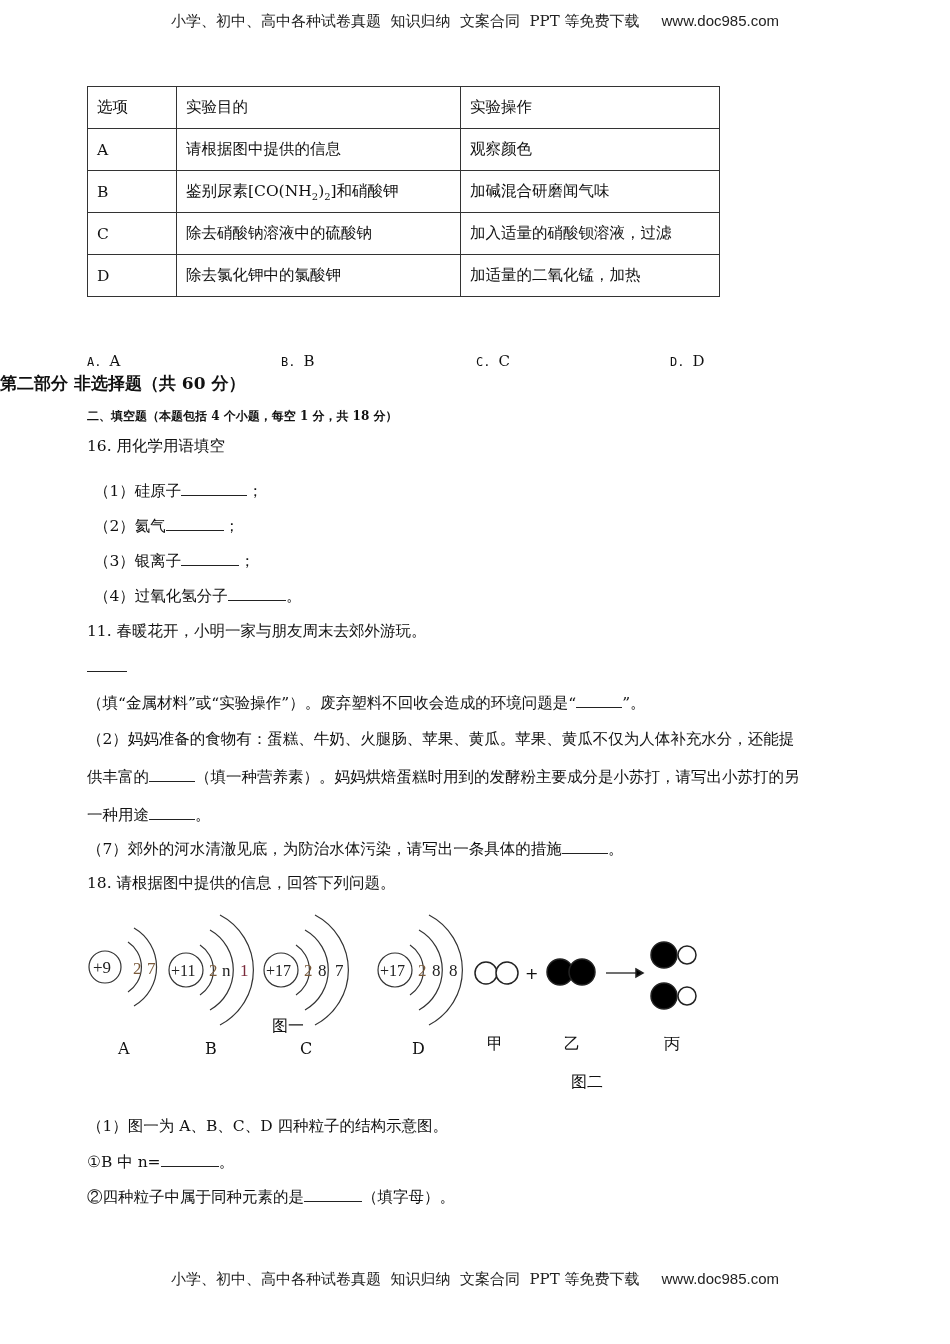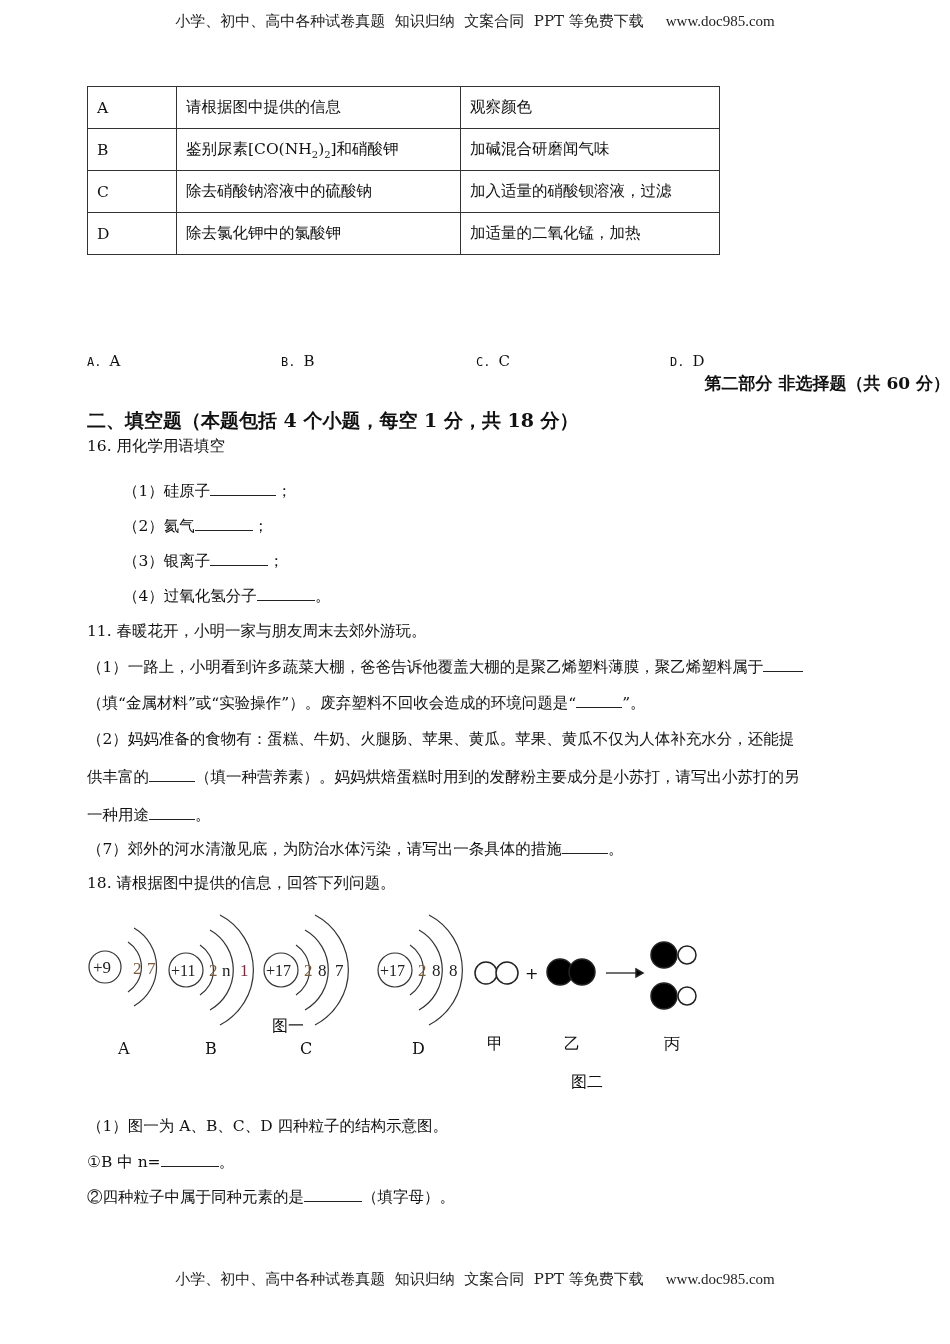--- a/index.html
+++ b/index.html
@@ -7,60 +7,65 @@
       width: 950px; height: 1344px; position: relative; overflow: hidden;
       font-family: "DejaVu Serif", "Liberation Serif", serif;
       color: #111;
     }
     .hdr, .ftr {
       position: absolute; left: 0; width: 950px; text-align: center;
       font-size: 15px; color: #222; white-space: pre;
     }
     .hdr { top: 12px; }
     .ftr { top: 1270px; }
-    .hdr .site, .ftr .site { margin-left: 22px; font-family: Liberation Serif, serif; }
+    .hdr .site, .ftr .site { margin-left: 22px; font-family: Liberation Sans, sans-serif; }
 
     table.opt {
       position: absolute; left: 87px; top: 86px;
       border-collapse: collapse; font-size: 15.5px;
     }
     table.opt td {
       border: 1.5px solid #333; height: 41px; padding: 0 9px;
       vertical-align: middle; text-align: left;
     }
     table.opt td:nth-child(1) { width: 70px; }
     table.opt td:nth-child(2) { width: 265px; }
     table.opt td:nth-child(3) { width: 240px; }
     sub { font-size: 10px; }
 
     .choices { position: absolute; top: 338px; left: 87px; width: 780px; font-size: 15px; }
     .choice { position: absolute; top: 14px; white-space: nowrap; }
     .choice .k { font-family: "DejaVu Sans Mono", monospace; font-size: 12px; margin-right: 8px; }
 
     .line { position: absolute; left: 87px; font-size: 15.5px; white-space: nowrap; }
     .center-title {
-      position: absolute; top: 372px; left: 0; width: 950px; text-align: right;
+      position: absolute; top: 372px; left: 0; width: 950px; text-align: left;
       font-weight: bold; font-size: 17px;
     }
-    .sec-title { font-weight: bold; font-size: 19px; }
-    .ind { left: 94px; margin-left: 29px; }
+    .sec-title { font-weight: bold; font-size: 12px; }
+    .ind { left: 94px; }
     .blank { display: inline-block; border-bottom: 1px solid #222; height: 14px; vertical-align: baseline; }
 
     .fig { position: absolute; left: 0; top: 0; }
     .atom-label, .mol-label, .fig-cap {
       position: absolute; font-size: 16px;
     }
   </style>
 </head>
 <body>
 
 <div class="hdr"><span>小学、初中、高中各种试卷真题  知识归纳  文案合同  PPT 等免费下载</span><span class="site">www.doc985.com</span></div>
 
 <table class="opt">
   <tbody>
+      <tr>
+    <td>选项</td>
+    <td>实验目的</td>
+    <td>实验操作</td>
+  </tr>
   <tr>
     <td>A</td>
     <td>请根据图中提供的信息</td>
     <td>观察颜色</td>
   </tr>
   <tr>
     <td>B</td>
     <td><span>鉴别尿素[CO(NH</span><sub>2</sub><span>)</span><sub>2</sub><span>]和硝酸钾</span></td>
     <td>加碱混合研磨闻气味</td>
   </tr>
@@ -87,21 +92,21 @@
 <div class="center-title">第二部分 非选择题（共 60 分）</div>
 <div class="line sec-title" style="top:408px">二、填空题（本题包括 4 个小题，每空 1 分，共 18 分）</div>
 
 <div class="line" style="top:436px">16. 用化学用语填空</div>
 <div class="line ind" style="top:481px"><span>（1）硅原子</span><span class="blank" style="width:66px"></span><span>；</span></div>
 <div class="line ind" style="top:516px"><span>（2）氦气</span><span class="blank" style="width:58px"></span><span>；</span></div>
 <div class="line ind" style="top:551px"><span>（3）银离子</span><span class="blank" style="width:58px"></span><span>；</span></div>
 <div class="line ind" style="top:586px"><span>（4）过氧化氢分子</span><span class="blank" style="width:58px"></span><span>。</span></div>
 
 <div class="line" style="top:621px">11. 春暖花开，小明一家与朋友周末去郊外游玩。</div>
-<div class="line" style="top:657px"><span>（1）一路上，小明看到许多蔬菜大棚，爸爸告诉他覆盖大棚的是聚乙烯塑料薄膜，聚乙烯塑料属于</span><span class="blank" style="width:40px"></span></div>
+<div class="line" style="top:657px"><span class="blank" style="width:40px"></span></div>
 <div class="line" style="top:693px"><span>（填“金属材料”或“实验操作”）。废弃塑料不回收会造成的环境问题是“</span><span class="blank" style="width:46px"></span><span>”。</span></div>
 <div class="line" style="top:729px">（2）妈妈准备的食物有：蛋糕、牛奶、火腿肠、苹果、黄瓜。苹果、黄瓜不仅为人体补充水分，还能提</div>
 <div class="line" style="top:767px"><span>供丰富的</span><span class="blank" style="width:46px"></span><span>（填一种营养素）。妈妈烘焙蛋糕时用到的发酵粉主要成分是小苏打，请写出小苏打的另</span></div>
 <div class="line" style="top:805px"><span>一种用途</span><span class="blank" style="width:46px"></span><span>。</span></div>
 <div class="line" style="top:839px"><span>（7）郊外的河水清澈见底，为防治水体污染，请写出一条具体的措施</span><span class="blank" style="width:46px"></span><span>。</span></div>
 
 <div class="line" style="top:873px">18. 请根据图中提供的信息，回答下列问题。</div>
 
 <svg class="fig" width="950" height="1344" style="pointer-events:none">
   <g fill="none" stroke="#333" stroke-width="1.2">

